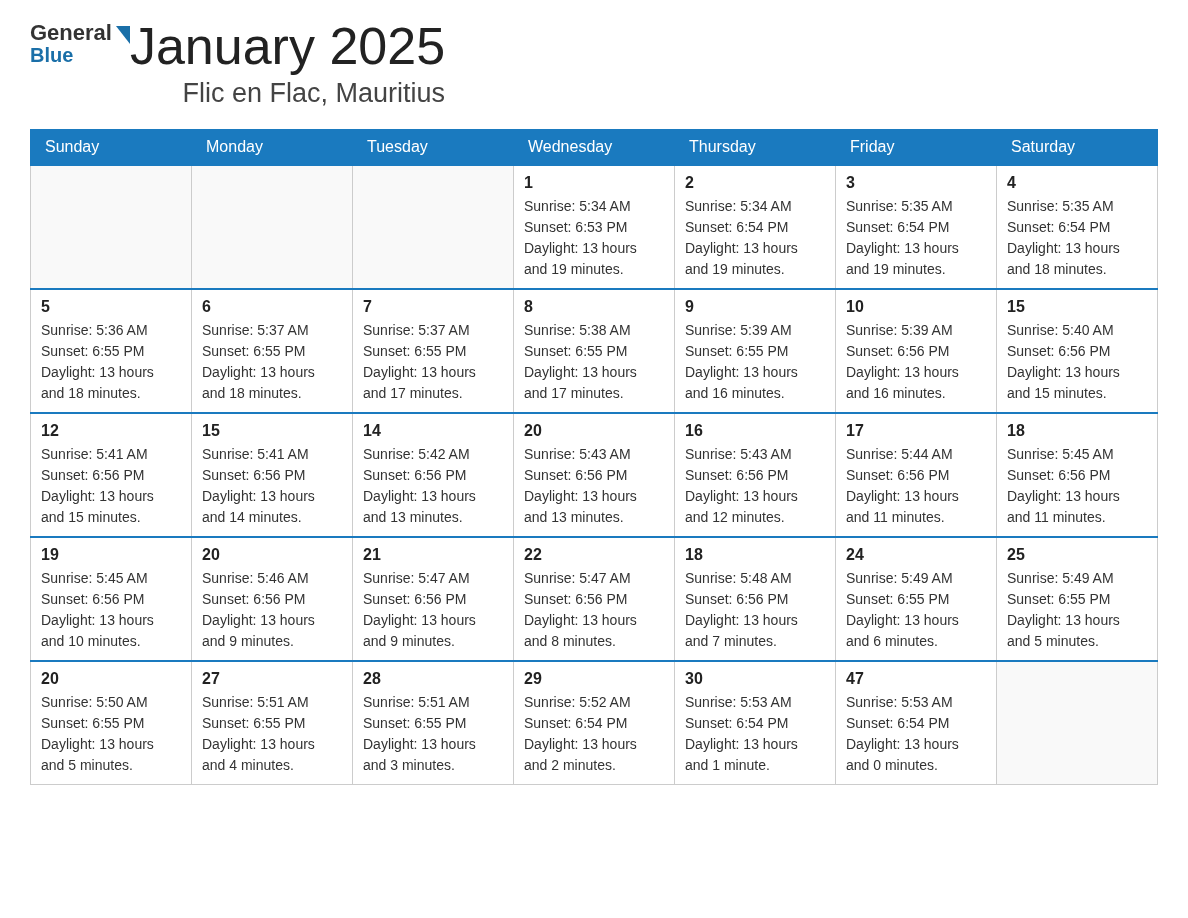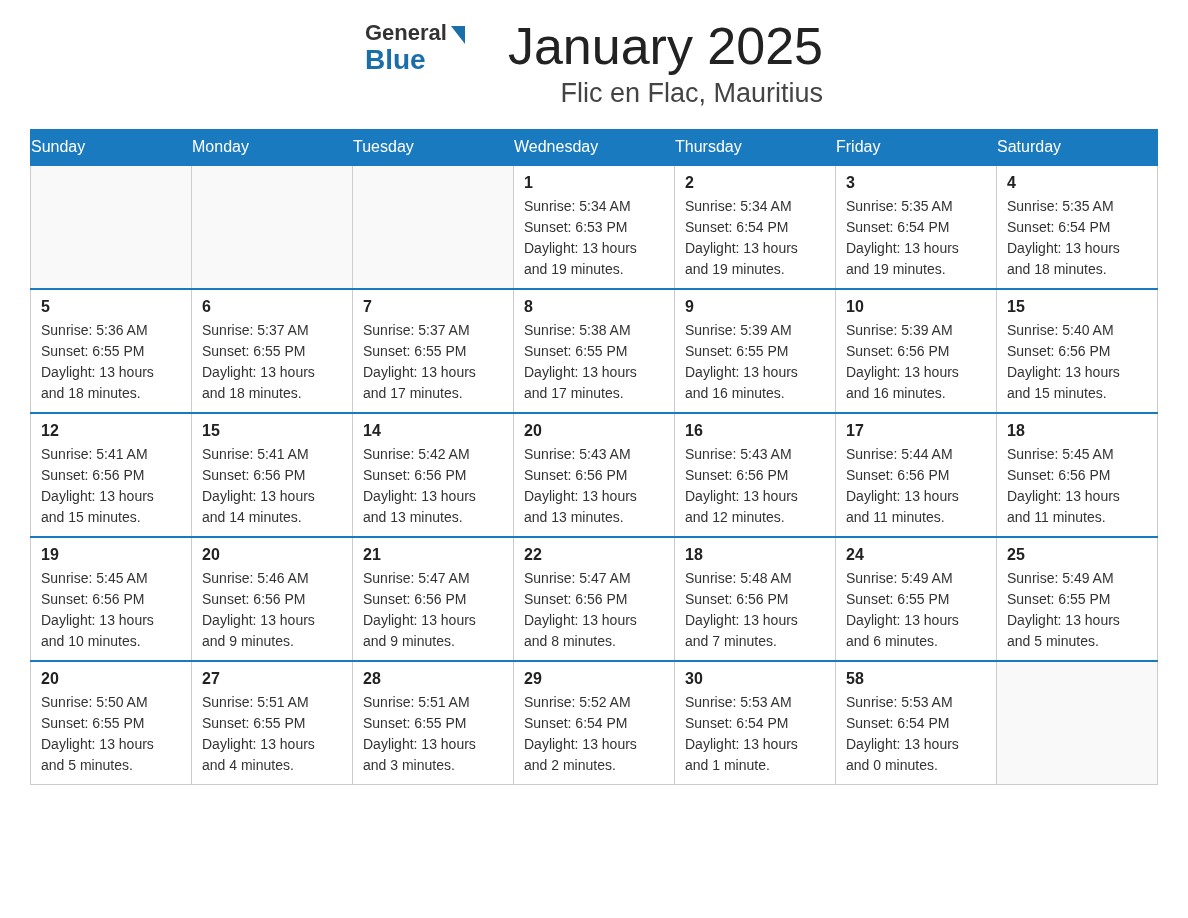--- a/index.html
+++ b/index.html
@@ -5,21 +5,21 @@
     * { box-sizing: border-box; margin: 0; padding: 0; }
     body {
       font-family: Arial, sans-serif;
       background: #fff;
       padding: 20px 30px;
       width: 1188px;
       min-height: 918px;
     }
     .header {
       display: flex;
-      justify-content: center;
+      justify-content: flex-start;
       align-items: flex-start;
       margin-bottom: 20px;
     }
     .logo {
       display: flex;
       flex-direction: column;
       align-items: flex-start;
     }
     .logo-top {
       display: flex;
@@ -33,48 +33,47 @@
     .logo-triangle {
       width: 0;
       height: 0;
       border-left: 14px solid transparent;
       border-right: 0px solid transparent;
       border-top: 18px solid #1a6fa8;
       margin-left: 4px;
       margin-top: 4px;
     }
     .logo-blue {
-      font-size: 28px;
+      font-size: 20px;
       font-weight: bold;
       color: #1a6fa8;
       margin-top: -2px;
     }
     .title-section {
       text-align: right;
     }
     .month-title {
       font-size: 52px;
       font-weight: normal;
       color: #222;
       line-height: 1;
-      margin-left: 43px;
     }
     .location {
       font-size: 27px;
       color: #444;
       margin-top: 6px;
     }
     .calendar {
       width: 100%;
       border-collapse: collapse;
     }
     .calendar th {
       background-color: #1a7abf;
       color: #fff;
-      padding: 8px 0;
+      padding: 8px 14px;
       font-size: 16px;
       font-weight: normal;
       text-align: left;
       border: 1px solid #1a7abf;
     }
     .calendar td {
       vertical-align: top;
       padding: 8px 10px;
       border: 1px solid #ccc;
       width: 14.28%;
@@ -254,19 +253,19 @@
         </td>
         <td>
           <div class="day-num">29</div>
           <div class="day-info">Sunrise: 5:52 AM<br>Sunset: 6:54 PM<br>Daylight: 13 hours<br>and 2 minutes.</div>
         </td>
         <td>
           <div class="day-num">30</div>
           <div class="day-info">Sunrise: 5:53 AM<br>Sunset: 6:54 PM<br>Daylight: 13 hours<br>and 1 minute.</div>
         </td>
         <td>
-          <div class="day-num">58</div>
+          <div class="day-num">47</div>
           <div class="day-info">Sunrise: 5:53 AM<br>Sunset: 6:54 PM<br>Daylight: 13 hours<br>and 0 minutes.</div>
         </td>
         <td class="empty-cell"></td>
       </tr>
     </tbody>
 </table>
 
 </body></html>

